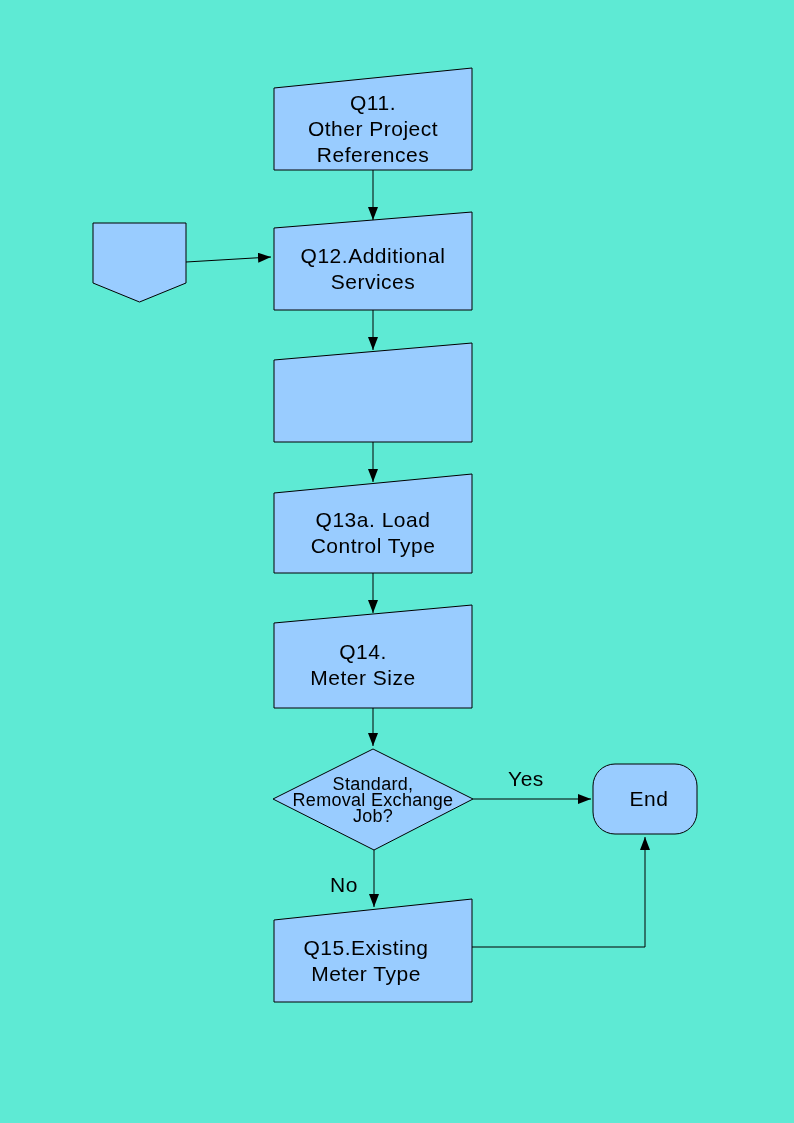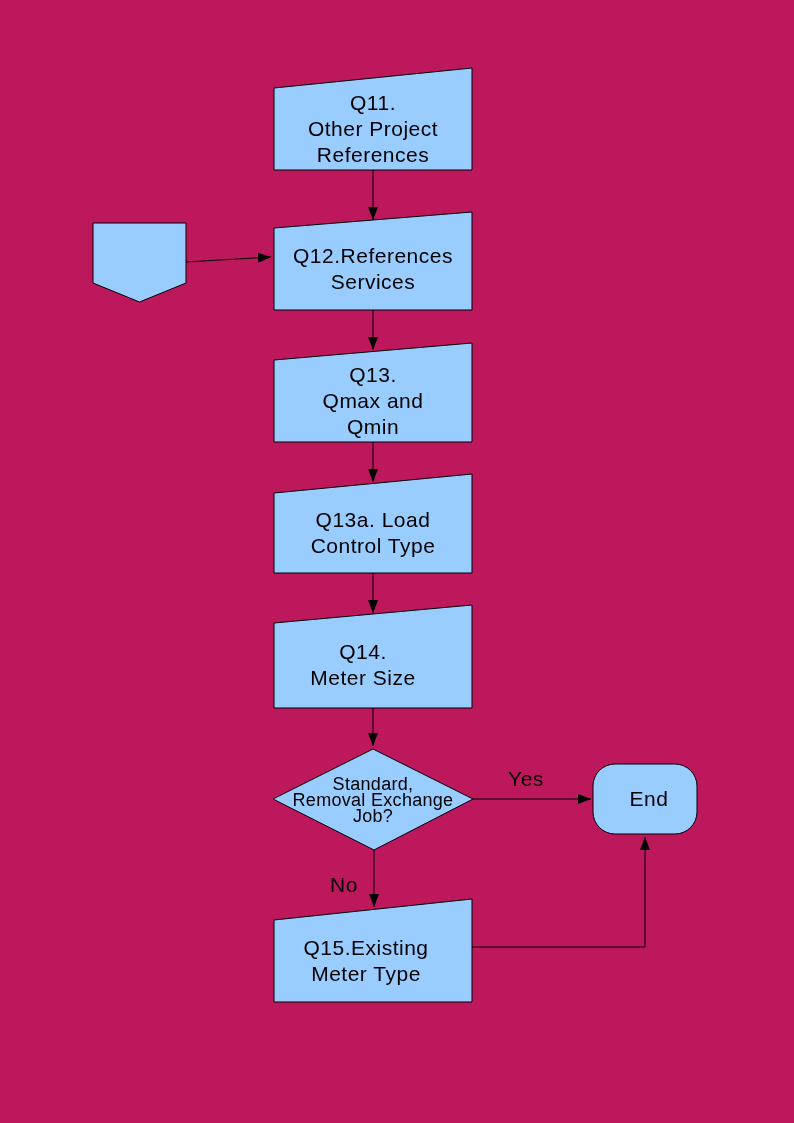--- a/index.html
+++ b/index.html
@@ -1,20 +1,20 @@
 <!DOCTYPE html>
 <html><head>
 <meta charset="utf-8">
 <style>
   html, body { margin: 0; padding: 0; background: #ffffff; }
   .stage {
     position: relative;
     width: 794px;
     height: 1123px;
-    background: #be185d;
+    background: #5eead4;
     font-family: "Liberation Sans", sans-serif;
     color: #000000;
     overflow: hidden;
   }
   .stage svg { position: absolute; left: 0; top: 0; }
   .edge { stroke: #000000; stroke-width: 1; fill: none; }
   .node { stroke: #000000; stroke-width: 1; }
   .lbl {
     position: absolute;
     display: flex;
@@ -73,25 +73,22 @@
       <polygon class="node" points="274,623 472,605 472,708 274,708" fill="#99CCFF"></polygon>
       <polygon class="node" points="373,749 473,799 374,850 273,799" fill="#99CCFF"></polygon>
       <polygon class="node" points="274,920 472,899 472,1002 274,1002" fill="#99CCFF"></polygon>
       <rect class="node" x="593" y="764" width="104" height="70" rx="22" ry="22" fill="#99CCFF"></rect>
     </g>
   </svg>
 
   <div class="lbl lbl-q11">Q11.
 Other Project
 References</div>
-  <div class="lbl lbl-q12">Q12.References
+  <div class="lbl lbl-q12">Q12.Additional
 Services</div>
-  <div class="lbl lbl-q13">Q13.
-Qmax and
-Qmin</div>
   <div class="lbl lbl-q13a">Q13a. Load
 Control Type</div>
   <div class="lbl lbl-q14">Q14.
 Meter Size</div>
   <div class="lbl lbl-decision lbl-dec">Standard,
 Removal Exchange
 Job?</div>
   <div class="lbl lbl-q15">Q15.Existing
 Meter Type</div>
   <div class="lbl lbl-end">End</div>

